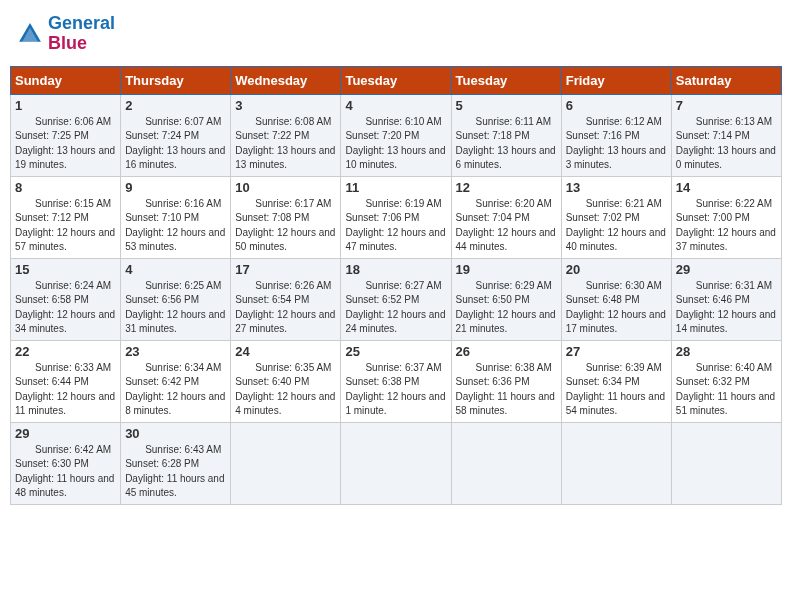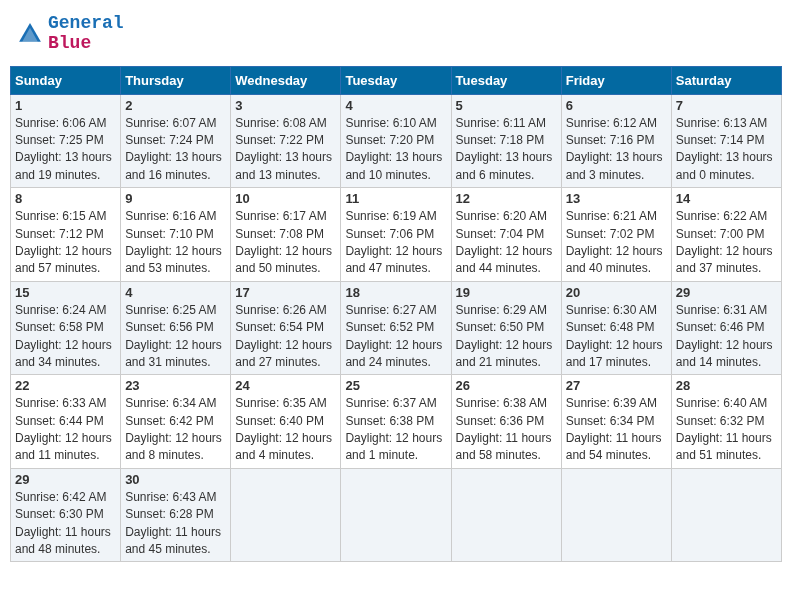--- a/index.html
+++ b/index.html
@@ -20,21 +20,20 @@
     .logo {
       display: flex;
       align-items: center;
       gap: 4px;
     }
     .logo-text {
       font-size: 18px;
       font-weight: bold;
       color: #333;
       line-height: 1.1;
-      font-family: Liberation Mono, monospace;
     }
     .logo-text span {
       color: #1a6fb5;
     }
     .logo-icon {
       width: 28px;
       height: 28px;
     }
     .title-area {
       text-align: right;
@@ -47,21 +46,21 @@
     .subtitle {
       font-size: 15px;
       color: #555;
     }
     table {
       width: 100%;
       border-collapse: collapse;
       font-size: 11px;
     }
     thead tr th {
-      background-color: #0369a1;
+      background-color: #c2410c;
       color: #fff;
       padding: 6px 4px;
       text-align: left;
       font-size: 13px;
       font-weight: bold;
       border: 1px solid #2b6cb0;
     }
     tbody tr td {
       border: 1px solid #ccc;
       vertical-align: top;
@@ -77,23 +76,24 @@
       background-color: #fff;
     }
     .day-num {
       font-size: 13px;
       font-weight: bold;
       color: #333;
       display: block;
       margin-bottom: 2px;
     }
     .day-detail {
-      font-size: 12px;
+      font-size: 10px;
       color: #333;
       line-height: 1.45;
+      margin-left: 20px;
     }
     .empty-cell {
       background: #fff !important;
     }
     tbody tr:nth-child(odd) .empty-cell {
       background: #f0f4f8 !important;
     }
   </style>
 </head>
 <body>

